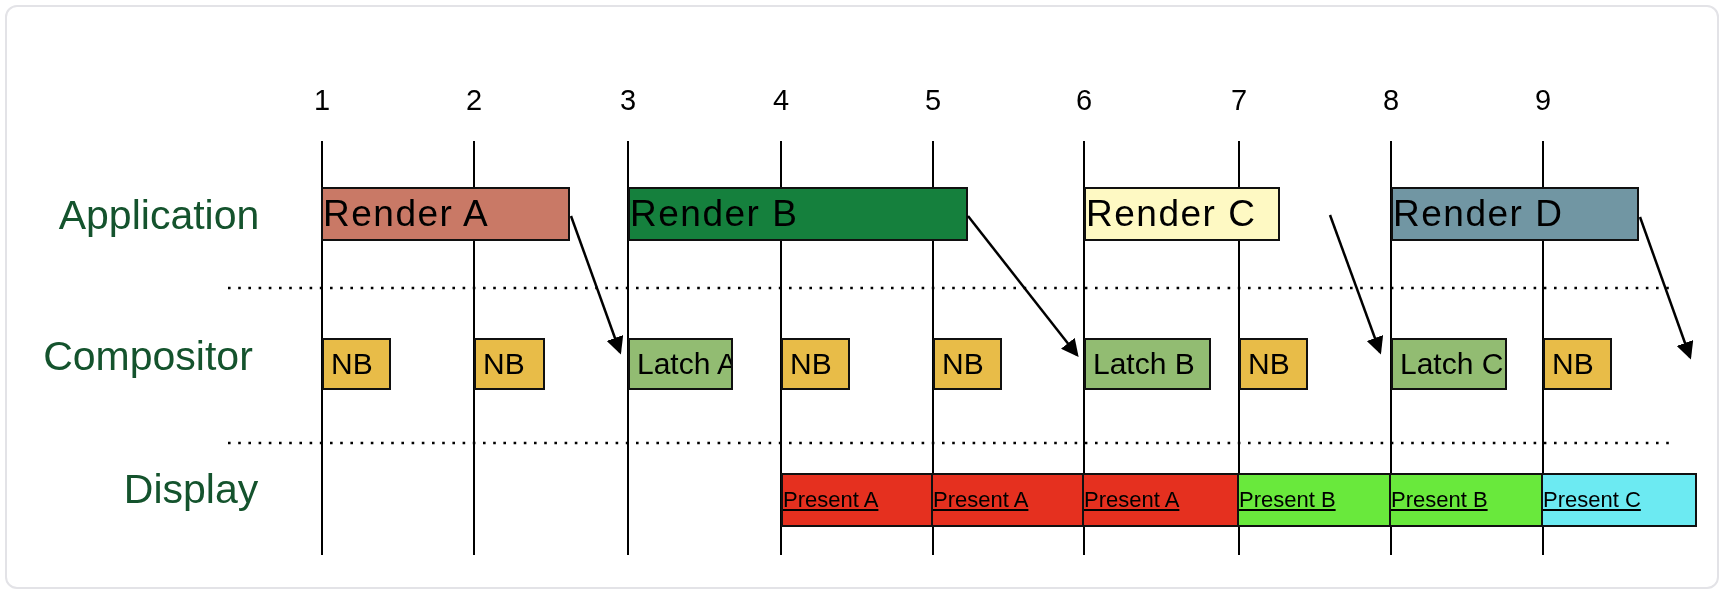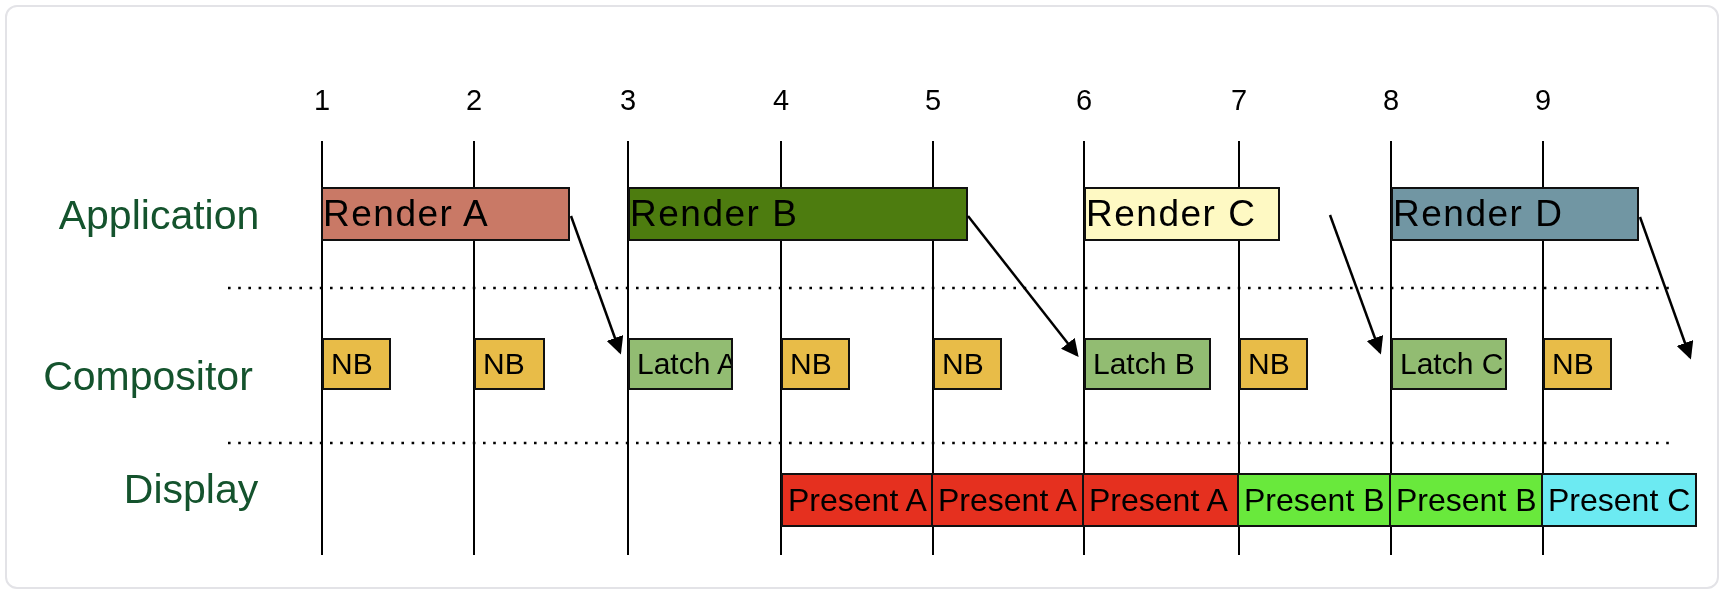--- a/index.html
+++ b/index.html
@@ -9,27 +9,27 @@
   .layer{position:absolute;left:0;top:0;width:1724px;height:594px;}
   #lines-layer{z-index:1;}
   #ticks{z-index:2;pointer-events:none;}
   #boxes{z-index:2;}
   #arrows-layer{z-index:3;pointer-events:none;}
   .tick-label{position:absolute;top:84px;width:60px;height:32px;line-height:32px;
     text-align:center;font-size:29px;color:#000;}
   .row-label{position:absolute;transform:translate(-50%,-50%);font-size:41px;color:#14532d;
     white-space:nowrap;z-index:2;}
   .row-label.app{left:159px;top:215px;}
-  .row-label.comp{left:148px;top:376px;}
+  .row-label.comp{left:148px;top:356px;}
   .row-label.disp{left:191px;top:489px;}
   .tbox{position:absolute;box-sizing:border-box;border:2px solid #101010;display:flex;
     align-items:center;color:#000;white-space:nowrap;overflow:hidden;}
   .tbox.application{font-size:37px;letter-spacing:1.5px;}
   .tbox.compositor{font-size:30px;padding-left:7px;}
-  .tbox.display{font-size:32px;padding-left:5px;}
+  .tbox.display{font-size:22px;text-decoration:underline;}
 </style>
 </head>
 <body>
 
 <div class="page">
   <div class="card"></div>
 
   <svg id="lines-layer" class="layer" viewBox="0 0 1724 594" xmlns="http://www.w3.org/2000/svg">
       <line x1="322" y1="141" x2="322" y2="555" stroke="#000000" stroke-width="2"></line>
       <line x1="474" y1="141" x2="474" y2="555" stroke="#000000" stroke-width="2"></line>
@@ -55,21 +55,21 @@
       <div class="tick-label" style="left: 1361px;">8</div>
       <div class="tick-label" style="left: 1513px;">9</div>
     </div>
 
   <div class="row-label app">Application</div>
   <div class="row-label comp">Compositor</div>
   <div class="row-label disp">Display</div>
 
   <div id="boxes" class="layer">
       <div class="tbox application" style="left: 321px; top: 187px; width: 249px; height: 54px; background: rgb(201, 121, 102);">Render A</div>
-      <div class="tbox application" style="left: 628px; top: 187px; width: 340px; height: 54px; background: #4d7c0f;">Render B</div>
+      <div class="tbox application" style="left: 628px; top: 187px; width: 340px; height: 54px; background: #15803d;">Render B</div>
       <div class="tbox application" style="left: 1084px; top: 187px; width: 196px; height: 54px; background: #fef9c3;">Render C</div>
       <div class="tbox application" style="left: 1391px; top: 187px; width: 248px; height: 54px; background: rgb(113, 150, 163);">Render D</div>
       <div class="tbox compositor" style="left: 322px; top: 338px; width: 69px; height: 52px; background: rgb(232, 188, 72);">NB</div>
       <div class="tbox compositor" style="left: 474px; top: 338px; width: 71px; height: 52px; background: rgb(232, 188, 72);">NB</div>
       <div class="tbox compositor" style="left: 628px; top: 338px; width: 105px; height: 52px; background: rgb(146, 188, 114);">Latch A</div>
       <div class="tbox compositor" style="left: 781px; top: 338px; width: 69px; height: 52px; background: rgb(232, 188, 72);">NB</div>
       <div class="tbox compositor" style="left: 933px; top: 338px; width: 69px; height: 52px; background: rgb(232, 188, 72);">NB</div>
       <div class="tbox compositor" style="left: 1084px; top: 338px; width: 127px; height: 52px; background: rgb(146, 188, 114);">Latch B</div>
       <div class="tbox compositor" style="left: 1239px; top: 338px; width: 69px; height: 52px; background: rgb(232, 188, 72);">NB</div>
       <div class="tbox compositor" style="left: 1391px; top: 338px; width: 116px; height: 52px; background: rgb(146, 188, 114);">Latch C</div>

